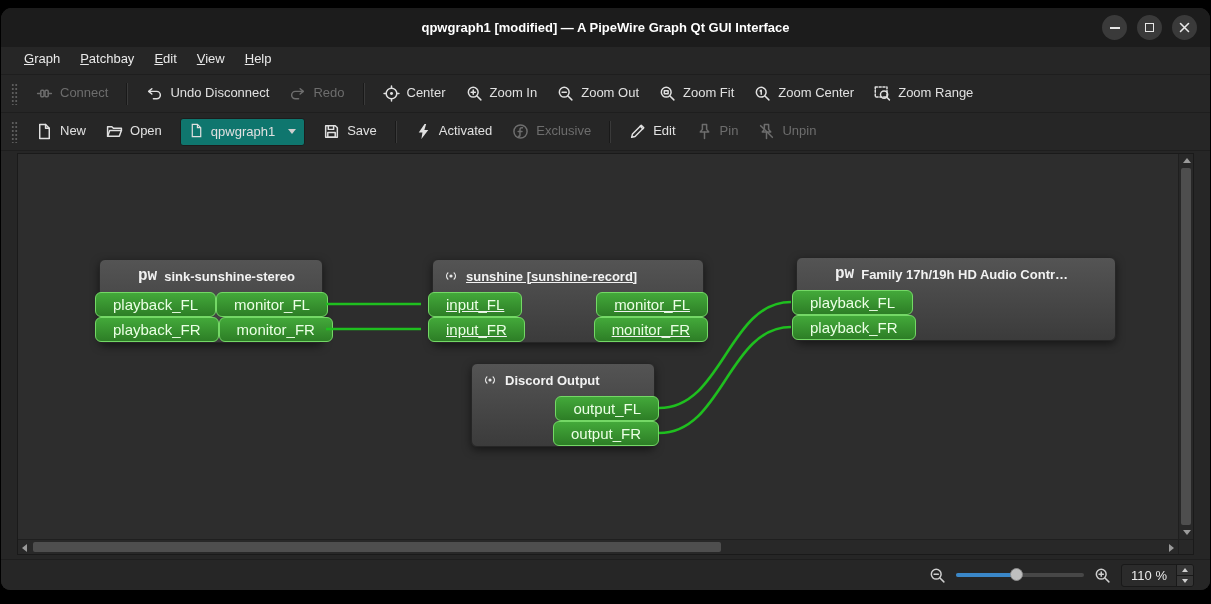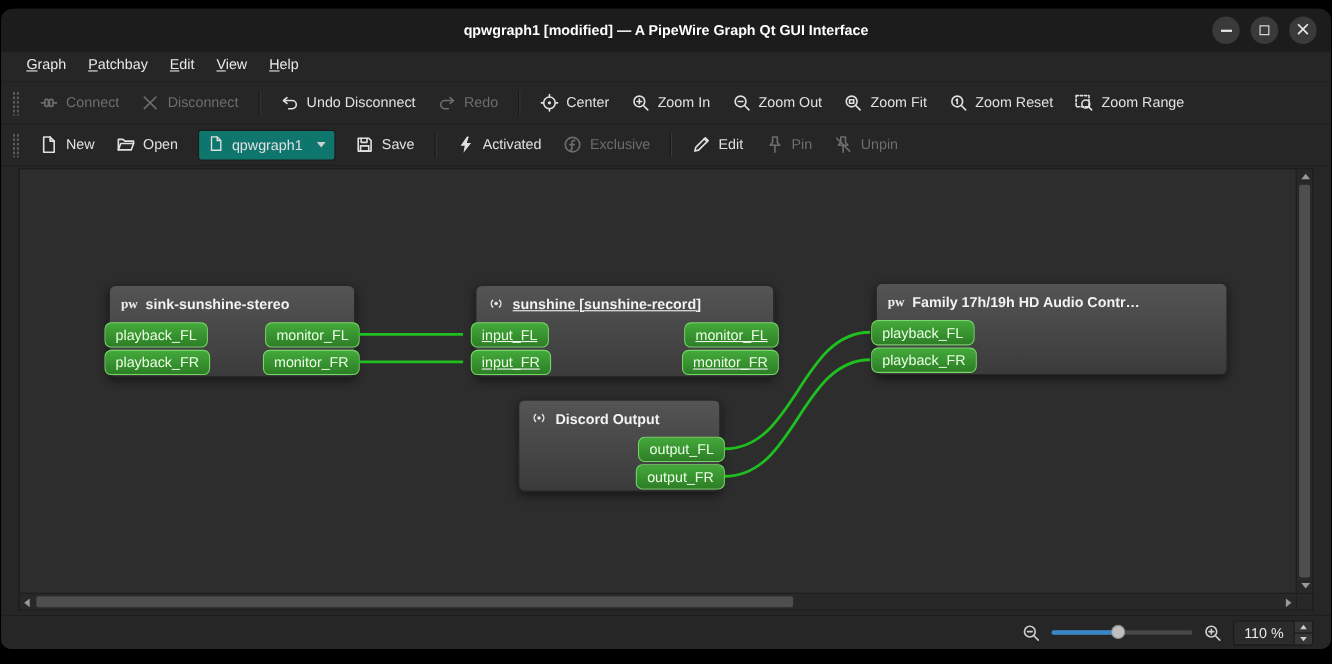--- a/index.html
+++ b/index.html
@@ -57,23 +57,23 @@
   .arr-right { right:4px; top:4px; border-top:4px solid transparent; border-bottom:4px solid transparent; border-left:5px solid #9a9a9a; }
   .arr-up    { top:4px; left:3.5px;  border-left:4px solid transparent; border-right:4px solid transparent; border-bottom:5px solid #9a9a9a; }
   .arr-down  { bottom:4px; left:3.5px; border-left:4px solid transparent; border-right:4px solid transparent; border-top:5px solid #9a9a9a; }
 
   
   .node { position:absolute; background:linear-gradient(#545454,#3b3b3b); border:1px solid #262626;
           border-radius:6px; box-shadow:0 3px 9px rgba(0,0,0,.5); color:#f2f2f2; }
   .node-header { height:32px; display:flex; align-items:center; gap:7px; padding:0 10px;
                  font-weight:bold; font-size:13px; white-space:nowrap; overflow:hidden; }
   .node-icon svg { width:16px; height:16px; fill:none; stroke:#e8e8e8; stroke-width:1.3; stroke-linecap:round; display:block; }
-  .pw-glyph { font-weight:bold; font-size:12px; font-family:Liberation Serif, serif; color:#f0f0f0; }
+  .pw-glyph { font-weight:bold; font-size:16px; font-family:Liberation Mono, monospace; color:#f0f0f0;margin-left:28px; }
   .port-row { height:24px; display:flex; align-items:center; margin-bottom:1px; }
-  .port { font-size:13px; line-height:1; padding:4px 9px; border-radius:6px;
+  .port { font-size:15px; line-height:1; padding:4px 17px; border-radius:6px;
           background:linear-gradient(#43a93a,#2d7e26); border:1px solid #74d866;
           color:#ebffe5; white-space:nowrap; }
   .port.in  { margin-left:-5px; margin-right:auto; }
   .port.out { margin-left:auto; margin-right:-5px; }
   .wires { position:absolute; inset:0; width:100%; height:100%; pointer-events:none; }
   .wires path { fill:none; stroke:#1fbf1f; stroke-width:2.6px; }
 
   
   .statusbar { height:31px; flex:0 0 31px; background:#262626; border-top:1px solid #1e1e1e;
                display:flex; align-items:center; justify-content:flex-end; gap:10px;
@@ -130,28 +130,20 @@
       <span>
           <svg viewBox="0 0 16 16">
             <path d="M1.5 8h3M11.5 8h3"></path>
             <rect x="4.5" y="5" width="3" height="6" rx="1"></rect>
             <rect x="8.5" y="5" width="3" height="6" rx="1"></rect>
           </svg>
         </span>
       <span>Connect</span>
     </div>
 
-    <div class="tbtn disabled">
-      <span>
-          <svg viewBox="0 0 16 16">
-            <path d="M3 3l10 10M13 3L3 13"></path>
-          </svg>
-        </span>
-      <span>Disconnect</span>
-    </div>
 
     <div class="sep"></div>
 
     <div class="tbtn">
       <span>
           <svg viewBox="0 0 16 16">
             <path d="M5.5 3.5L2.5 6l3 2.5"></path>
             <path d="M3 6h7a3.5 3.5 0 0 1 0 7H7"></path>
           </svg>
         </span>
@@ -215,21 +207,21 @@
     </div>
 
     <div class="tbtn">
       <span>
           <svg viewBox="0 0 16 16">
             <circle cx="6.8" cy="6.8" r="4.6"></circle>
             <path d="M10.3 10.3L14 14"></path>
             <path d="M6.8 4.9v3.8M5.9 5.6l.9-.7"></path>
           </svg>
         </span>
-      <span>Zoom Reset</span>
+      <span>Zoom Center</span>
     </div>
 
     <div class="tbtn">
       <span>
           <svg viewBox="0 0 16 16">
             <rect x="1.2" y="1.8" width="11" height="9.5" stroke-dasharray="2 1.6"></rect>
             <circle cx="9.5" cy="9" r="3.4"></circle>
             <path d="M12 11.5L14.5 14"></path>
           </svg>
         </span>

